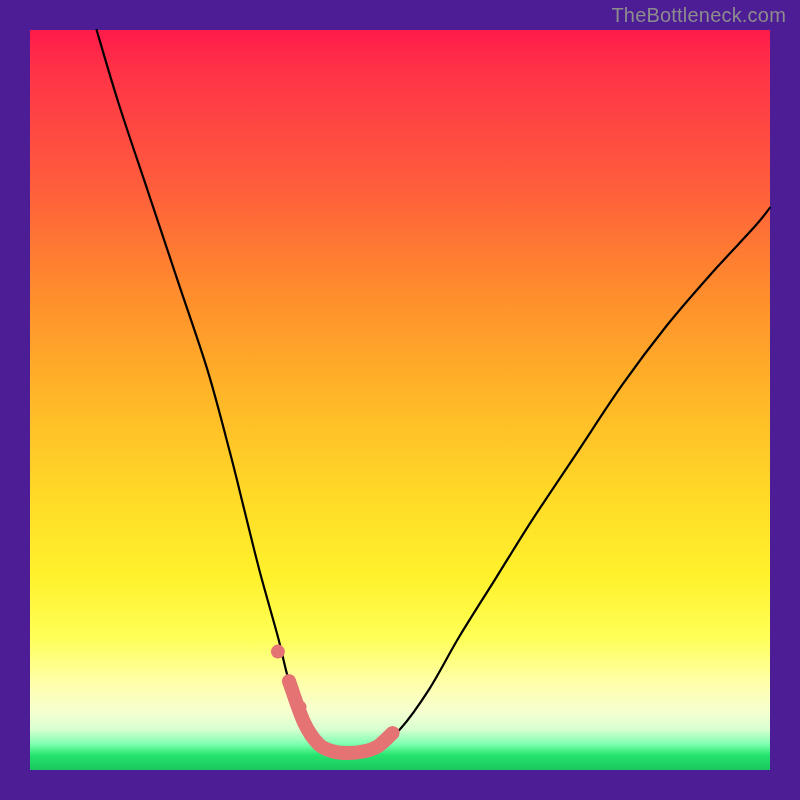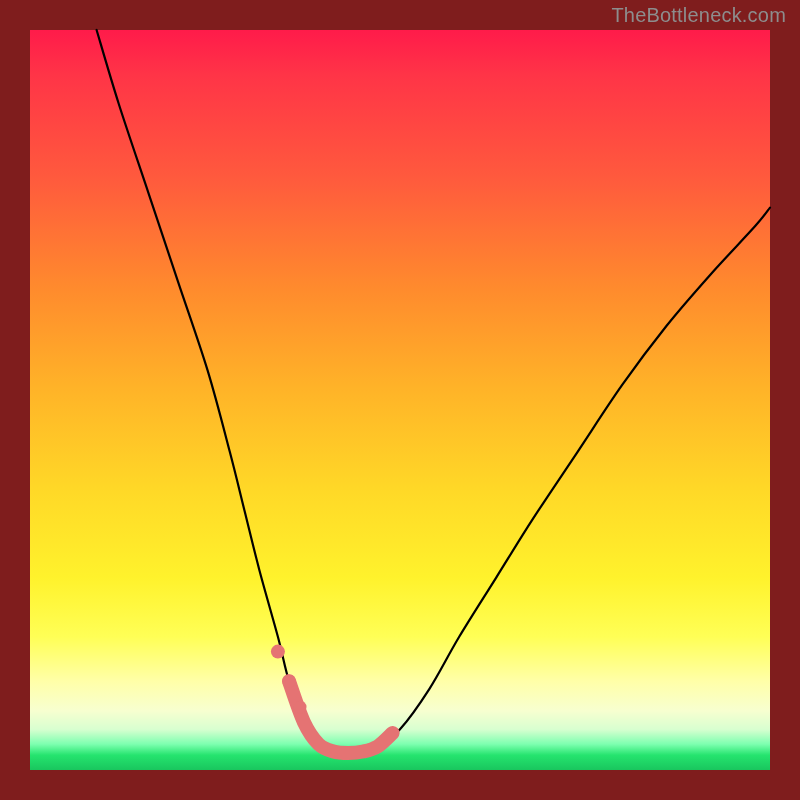--- a/index.html
+++ b/index.html
@@ -10,21 +10,21 @@
     background: #000;
     font-family: Arial, Helvetica, sans-serif;
     overflow: hidden;
   }
   .frame {
     position: absolute;
     left: 0;
     top: 0;
     width: 800px;
     height: 800px;
-    background: #7f1d1d;
+    background: #4c1d95;
   }
   .plot {
     position: absolute;
     left: 30px;
     top: 30px;
     width: 740px;
     height: 740px;
     
     background: linear-gradient(
       to bottom,

